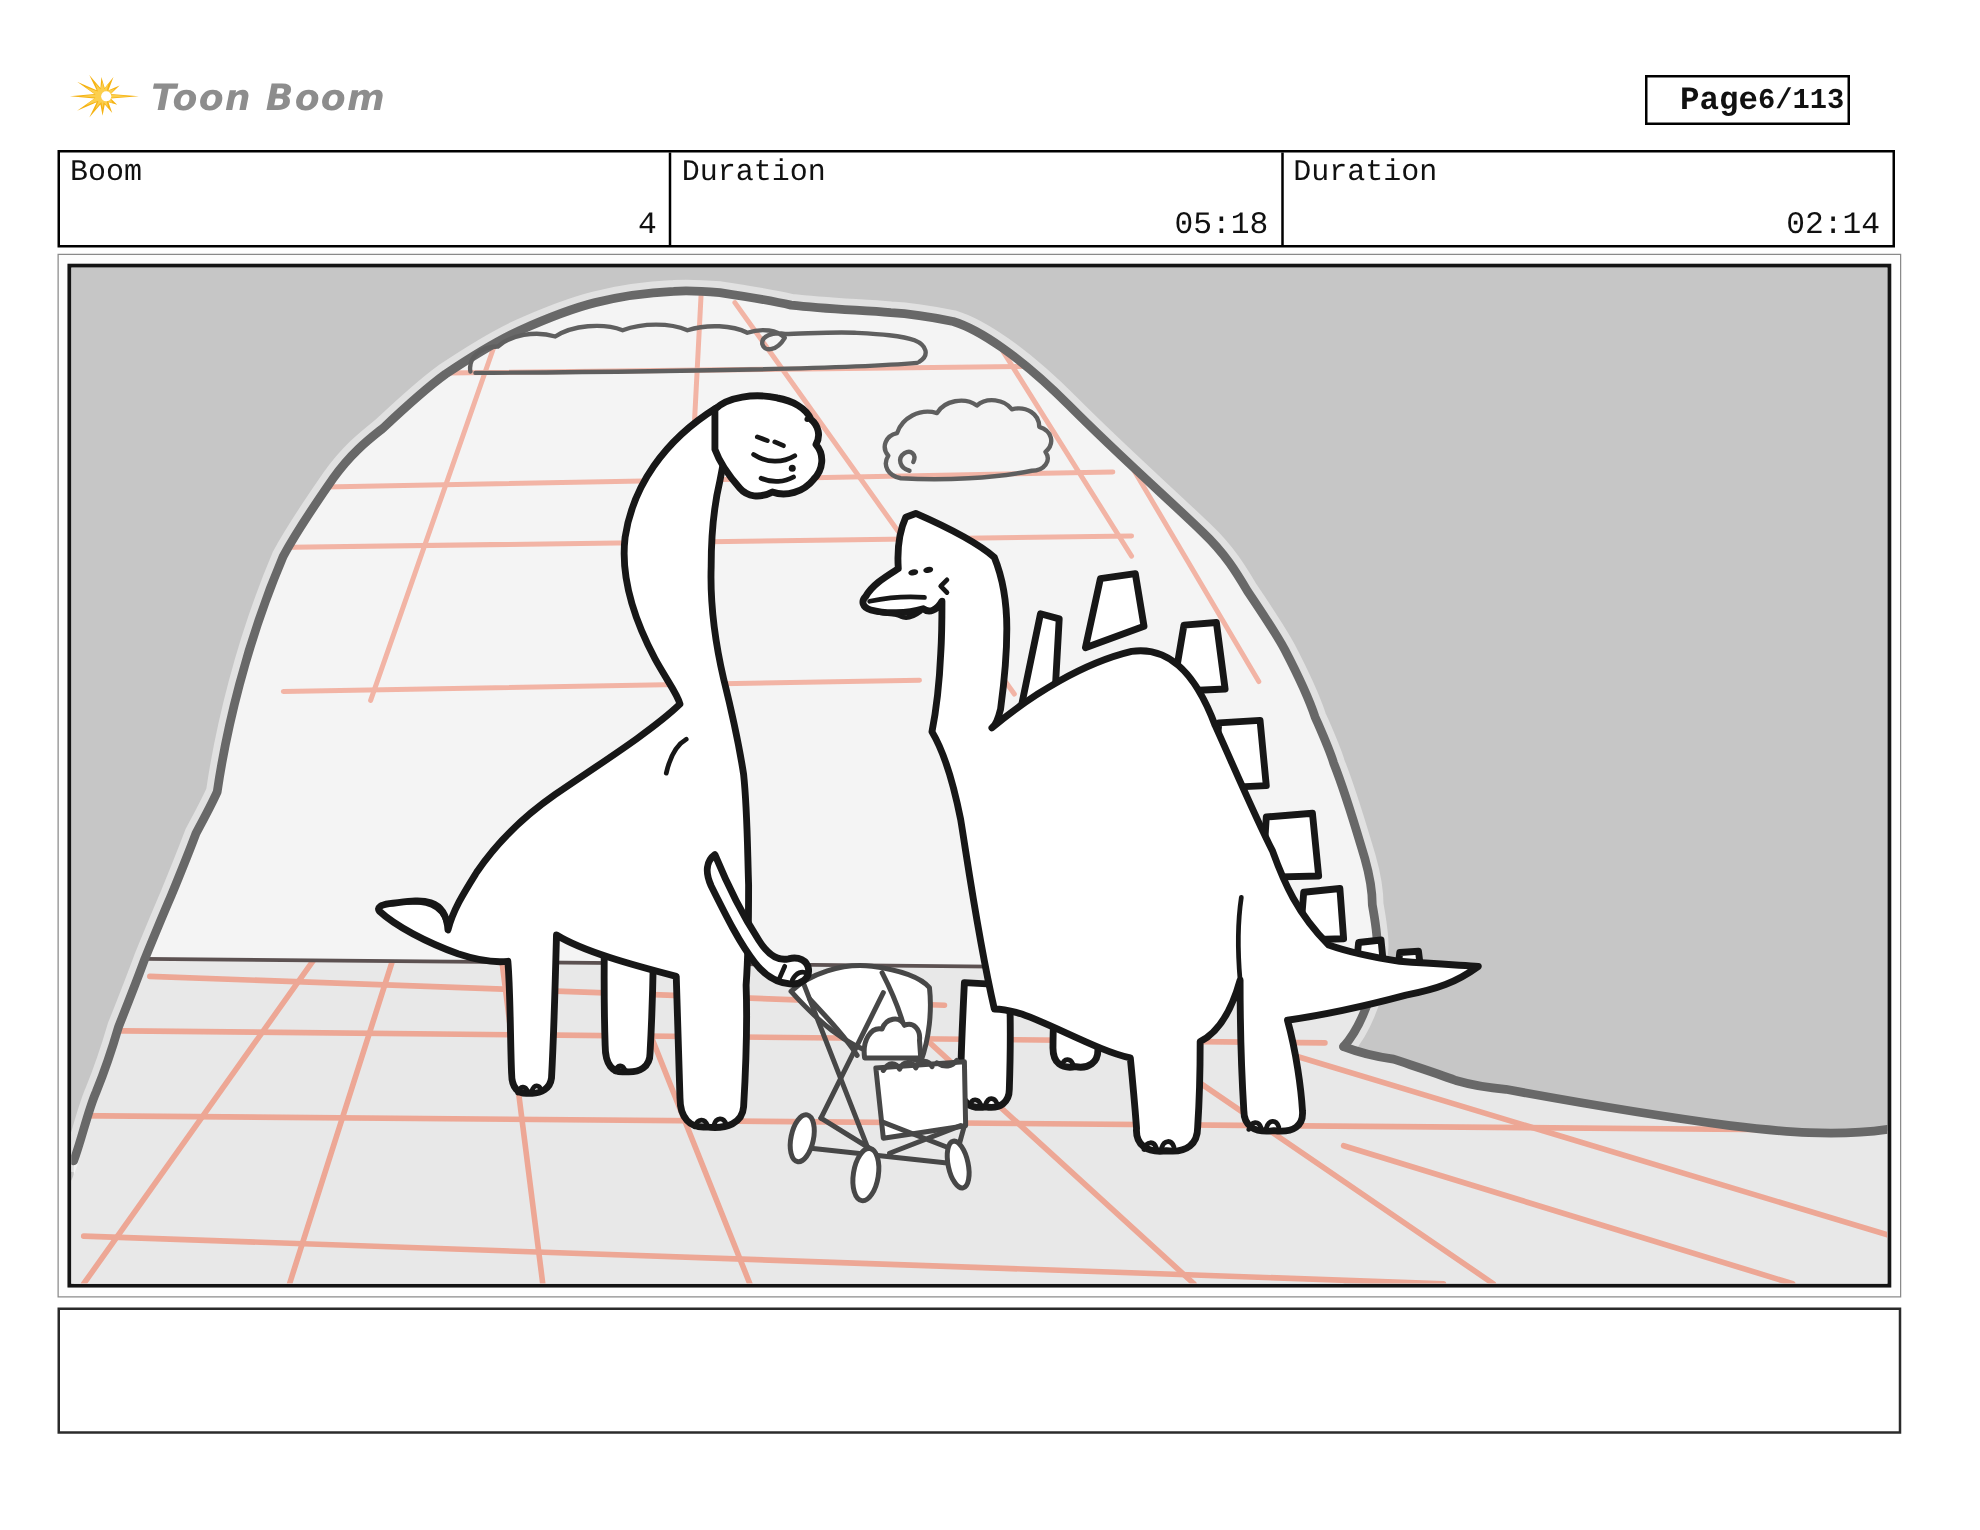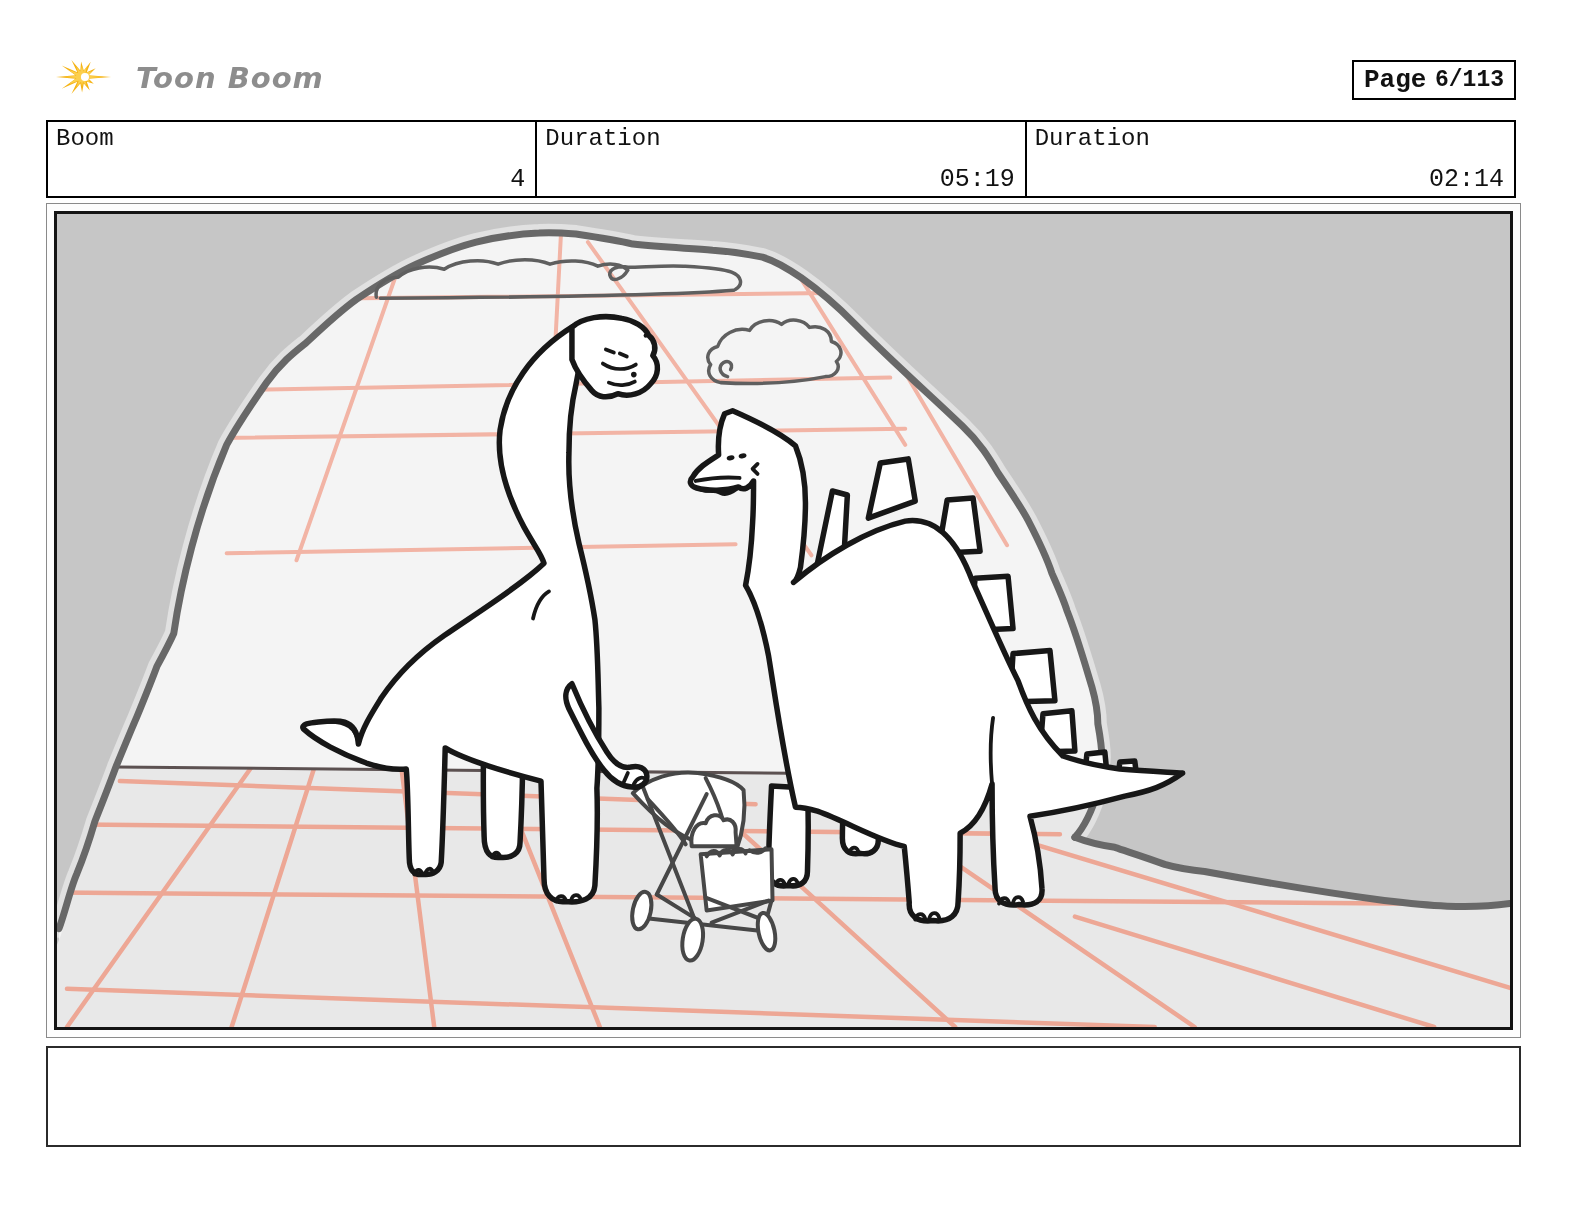--- a/index.html
+++ b/index.html
@@ -6,28 +6,28 @@
     --panel-background:#c6c6c6; --cave-wall:#f4f4f4; --cave-floor:#e8e8e8;
     --cave-halo:#e1e1e1; --cave-outline:#686868; --wall-grid:#f2b4a5;
     --floor-grid:#eda795; --floor-line:#5c5151; --ink:#171717; --dino-fill:#ffffff;
     --cloud-line:#5f5f5f; --stroller-line:#474747; --logo-yellow:#f5b314;
     --logo-text:#8d8d8d; --border-black:#000000;
   }
   *{margin:0;padding:0;box-sizing:border-box;}
   html,body{width:1584px;height:1224px;background:#ffffff;overflow:hidden;}
   body{position:relative;font-family:"Liberation Mono",monospace;color:#111;}
 
-  .logo{position:absolute;left:55px;top:50px;display:flex;align-items:center;gap:23px;}
+  .logo{position:absolute;left:55px;top:50px;display:flex;align-items:center;gap:8px;}
   .logo-burst{width:58px;height:56px;display:block;}
   .logo-text{font-family:"DejaVu Sans",sans-serif;font-weight:bold;font-style:italic;
              font-size:29px;letter-spacing:1px;color:var(--logo-text);}
 
-  .pagebox{position:absolute;left:1352px;top:60px;width:164px;height:40px;
+  .pagebox{position:absolute;left:1316px;top:60px;width:164px;height:40px;
            border:2px solid var(--border-black);display:flex;align-items:center;
-           justify-content:space-between;padding:0 10px;background:#fff;}
+           justify-content:space-between;padding:0 26px;background:#fff;}
   .pagebox .pb-label{font-family:"Liberation Mono",monospace;font-weight:bold;font-size:26px;}
   .pagebox .pb-value{font-family:"Liberation Mono",monospace;font-weight:bold;font-size:23px;}
 
   .meta-table{position:absolute;left:46px;top:120px;width:1470px;height:78px;
               border:2px solid var(--border-black);display:flex;background:#fff;}
   .meta-cell{flex:1 1 0;position:relative;border-right:2px solid var(--border-black);}
   .meta-cell:last-child{border-right:none;}
   .meta-label{position:absolute;left:8px;top:3px;font-size:24px;}
   .meta-value{position:absolute;right:10px;bottom:2px;font-size:25px;}
 
@@ -72,21 +72,21 @@
   <span class="pb-value">6/113</span>
 </div>
 
 <div class="meta-table">
   <div class="meta-cell">
     <span class="meta-label">Boom</span>
     <span class="meta-value">4</span>
   </div>
   <div class="meta-cell">
     <span class="meta-label">Duration</span>
-    <span class="meta-value">05:19</span>
+    <span class="meta-value">05:18</span>
   </div>
   <div class="meta-cell">
     <span class="meta-label">Duration</span>
     <span class="meta-value">02:14</span>
   </div>
 </div>
 
 <div class="panel-outer">
   <div class="panel-inner">
     <svg viewBox="0 0 1456 810" preserveAspectRatio="none">

